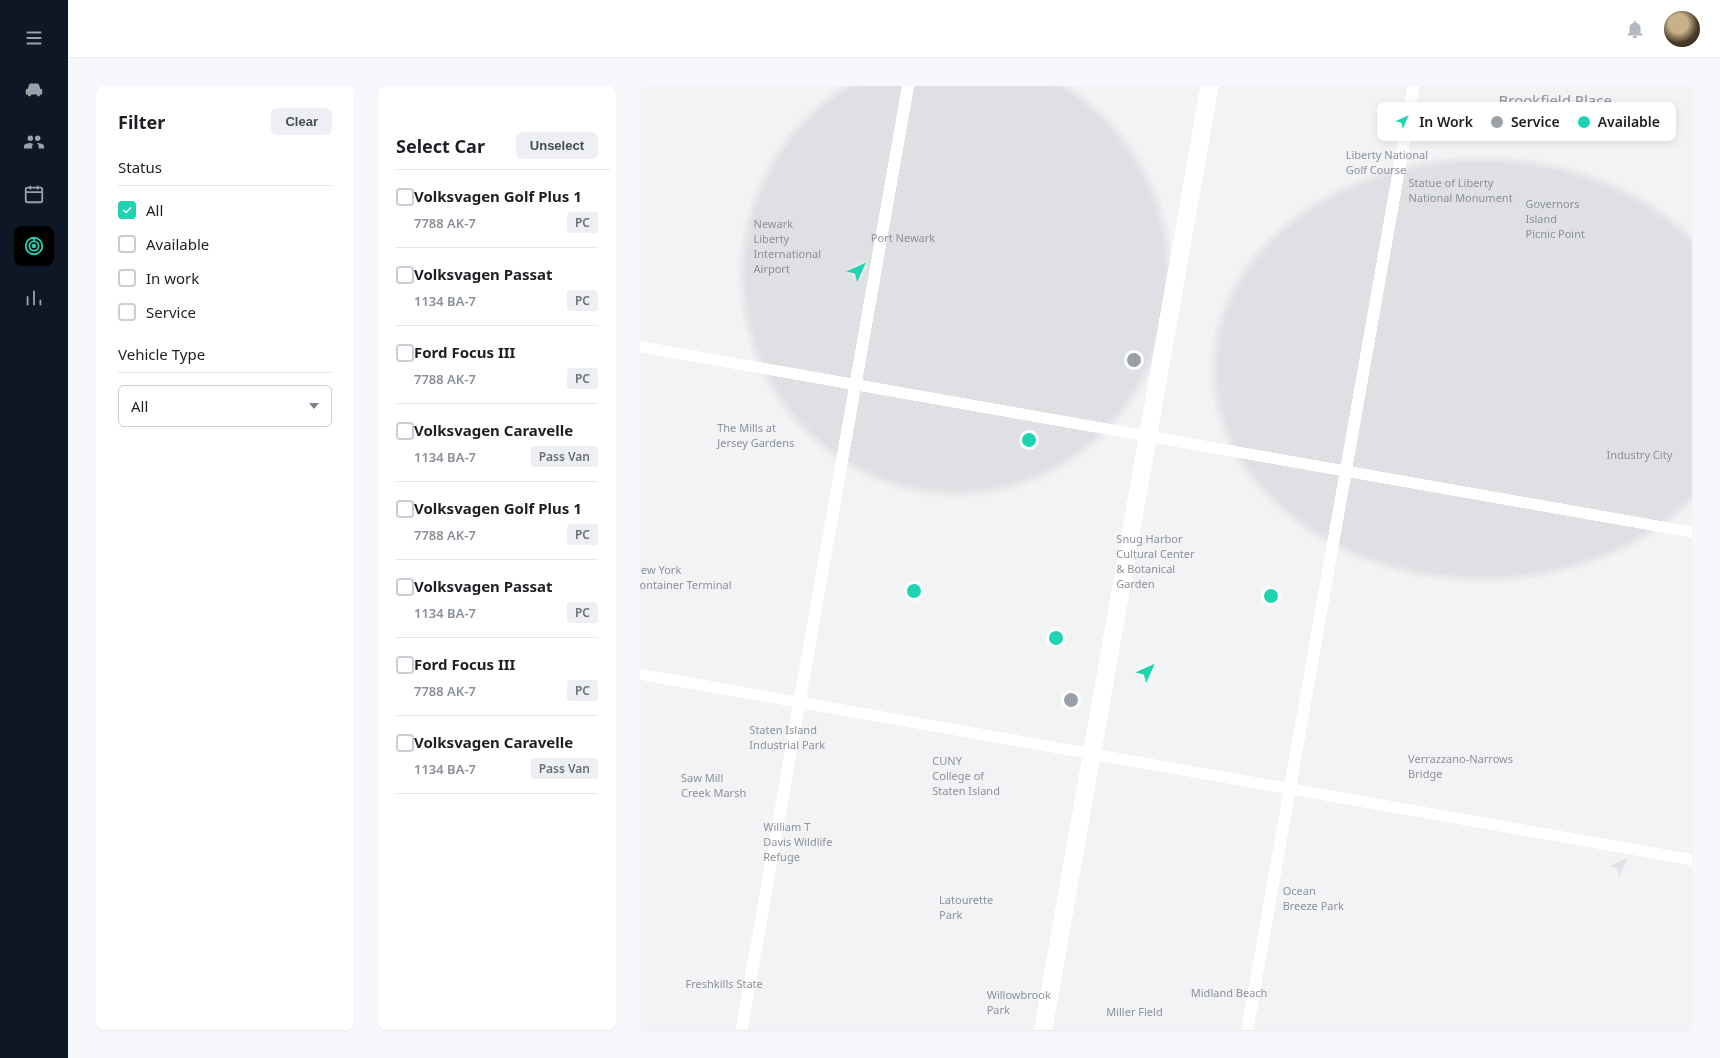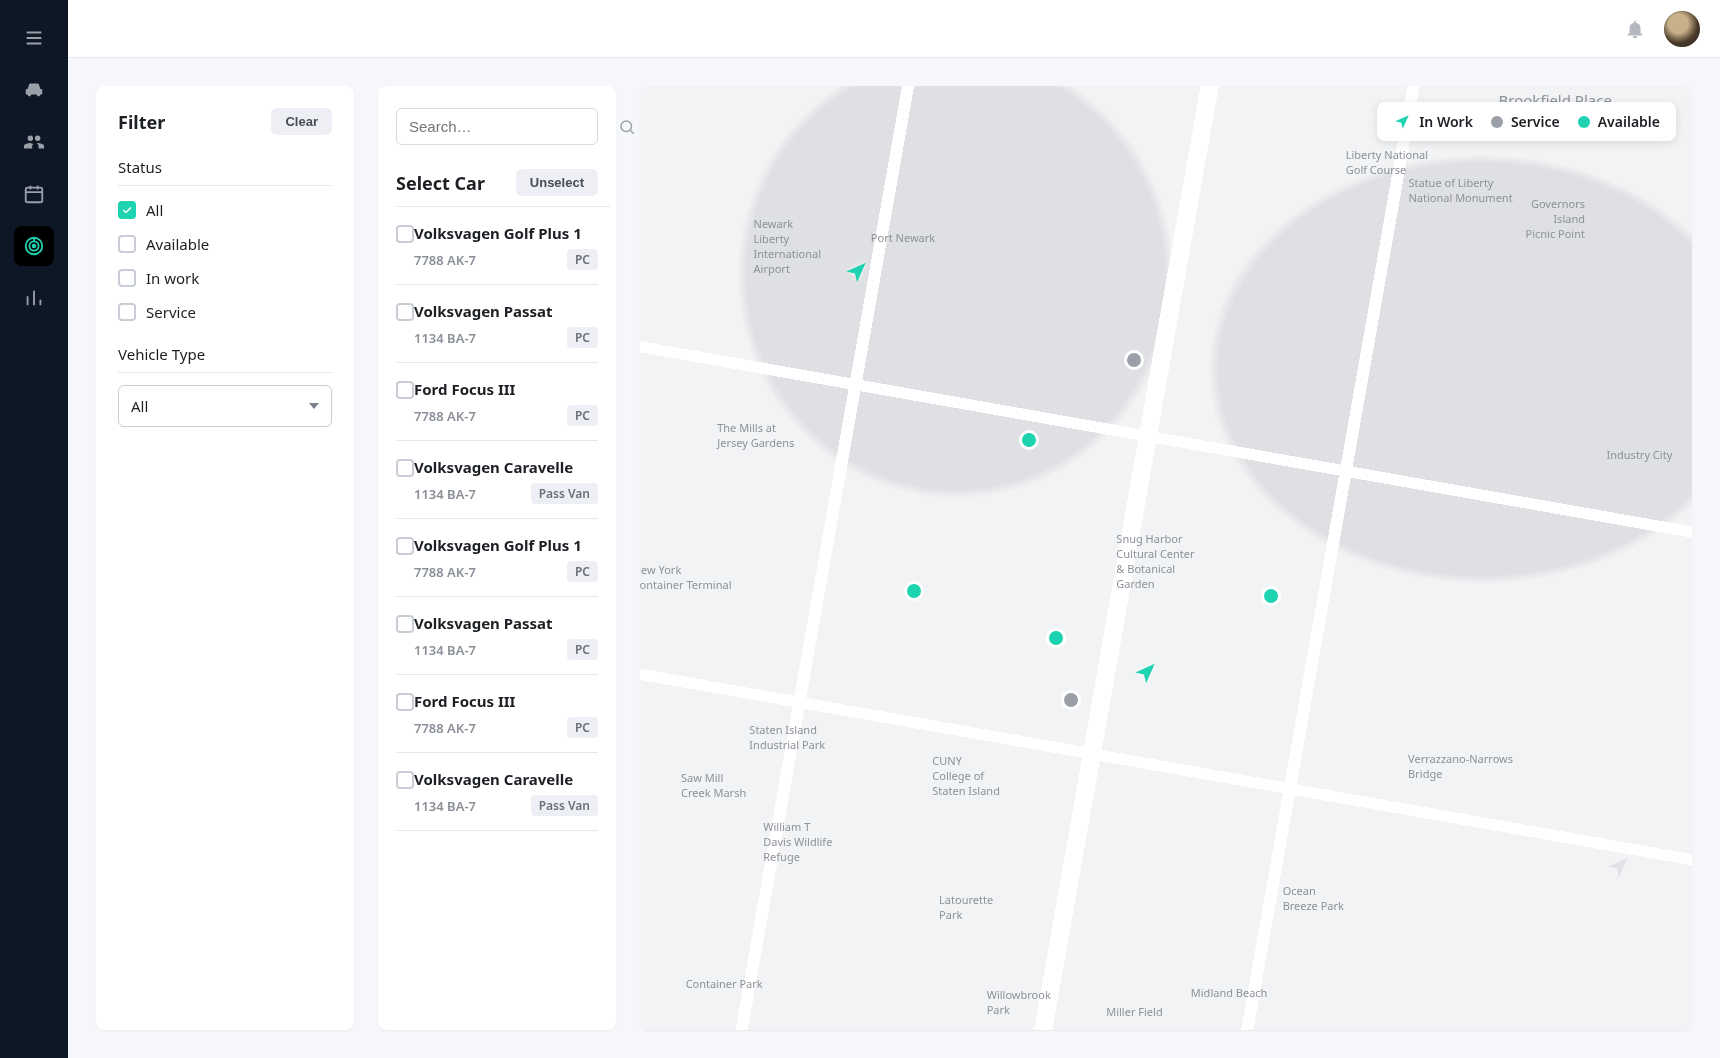--- a/index.html
+++ b/index.html
@@ -188,29 +188,20 @@
       </div>
     <div class="sec-title">Vehicle Type</div>
     <div class="divider"></div>
     <div class="select">
       <span>All</span>
       <span class="tri"></span>
     </div>
   </div>
 
   <div class="panel listpanel">
-    <div class="search">
-      <input placeholder="Search…" style="">
-      <span class="sicon">
-          <svg viewBox="0 0 24 24" fill="none" stroke="currentColor" stroke-width="2">
-            <circle cx="11" cy="11" r="7"></circle>
-            <path d="m21 21-4.35-4.35"></path>
-          </svg>
-        </span>
-    </div>
     <div class="list-title-row">
       <h2>Select Car</h2>
       <button class="chip-btn">Unselect</button>
     </div>
     <div class="cars" id="car-list">
         <div class="car">
           <span class="box cbox"></span>
           <div class="carbody">
             <div class="cname">Volksvagen Golf Plus 1</div>
             <div class="sub">
@@ -293,35 +284,35 @@
   </div>
 
   <div class="panel mappanel">
     <div class="mapbg"></div>
     <div id="map-labels">
         <div class="mlabel big" style="left: 87%; top: 1.5%;">Brookfield Place</div>
         <div class="mlabel" style="left: 77%; top: 4.5%;">Liberty<br>State Park</div>
         <div class="mlabel" style="left: 95%; top: 3%;">The Battery</div>
         <div class="mlabel" style="left: 71%; top: 8%;">Liberty National<br>Golf Course</div>
         <div class="mlabel" style="left: 78%; top: 11%;">Statue of Liberty<br>National Monument</div>
-        <div class="mlabel" style="left: 87%; top: 14%; text-align: right;">Governors<br>Island<br>Picnic Point</div>
+        <div class="mlabel" style="left: 87%; top: 14%;">Governors<br>Island<br>Picnic Point</div>
         <div class="mlabel" style="left: 14%; top: 17%;">Newark<br>Liberty<br>International<br>Airport</div>
         <div class="mlabel" style="left: 25%; top: 16%;">Port Newark</div>
         <div class="mlabel" style="left: 11%; top: 37%;">The Mills at<br>Jersey Gardens</div>
         <div class="mlabel" style="left: 95%; top: 39%;">Industry City</div>
         <div class="mlabel" style="left: 49%; top: 49%; margin-top: 12px;">Snug Harbor<br>Cultural Center<br>&amp; Botanical<br>Garden</div>
         <div class="mlabel" style="left: 4%; top: 52%;">New York<br>Container Terminal</div>
         <div class="mlabel" style="left: 14%; top: 69%;">Staten Island<br>Industrial Park</div>
         <div class="mlabel" style="left: 31%; top: 73%;">CUNY<br>College of<br>Staten Island</div>
         <div class="mlabel" style="left: 78%; top: 72%;">Verrazzano-Narrows<br>Bridge</div>
         <div class="mlabel" style="left: 7%; top: 74%;">Saw Mill<br>Creek Marsh</div>
         <div class="mlabel" style="left: 15%; top: 80%;">William T<br>Davis Wildlife<br>Refuge</div>
         <div class="mlabel" style="left: 31%; top: 87%;">Latourette<br>Park</div>
         <div class="mlabel" style="left: 64%; top: 86%;">Ocean<br>Breeze Park</div>
-        <div class="mlabel" style="left: 8%; top: 95%;">Container Park</div>
+        <div class="mlabel" style="left: 8%; top: 95%;">Freshkills State</div>
         <div class="mlabel" style="left: 36%; top: 97%;">Willowbrook<br>Park</div>
         <div class="mlabel" style="left: 56%; top: 96%;">Midland Beach</div>
         <div class="mlabel" style="left: 47%; top: 98%;">Miller Field</div>
       </div>
     <div id="map-markers">
         <div class="marker arrow" style="left: 20.5%; top: 20%;"><svg viewBox="0 0 24 24" fill="currentColor" style="">
             <path d="M3 11 21 3l-8 18-2-8-8-2z"></path>
           </svg></div>
         <div class="marker" style="left: 47%; top: 29%;">
           <div class="dot serv"></div>

